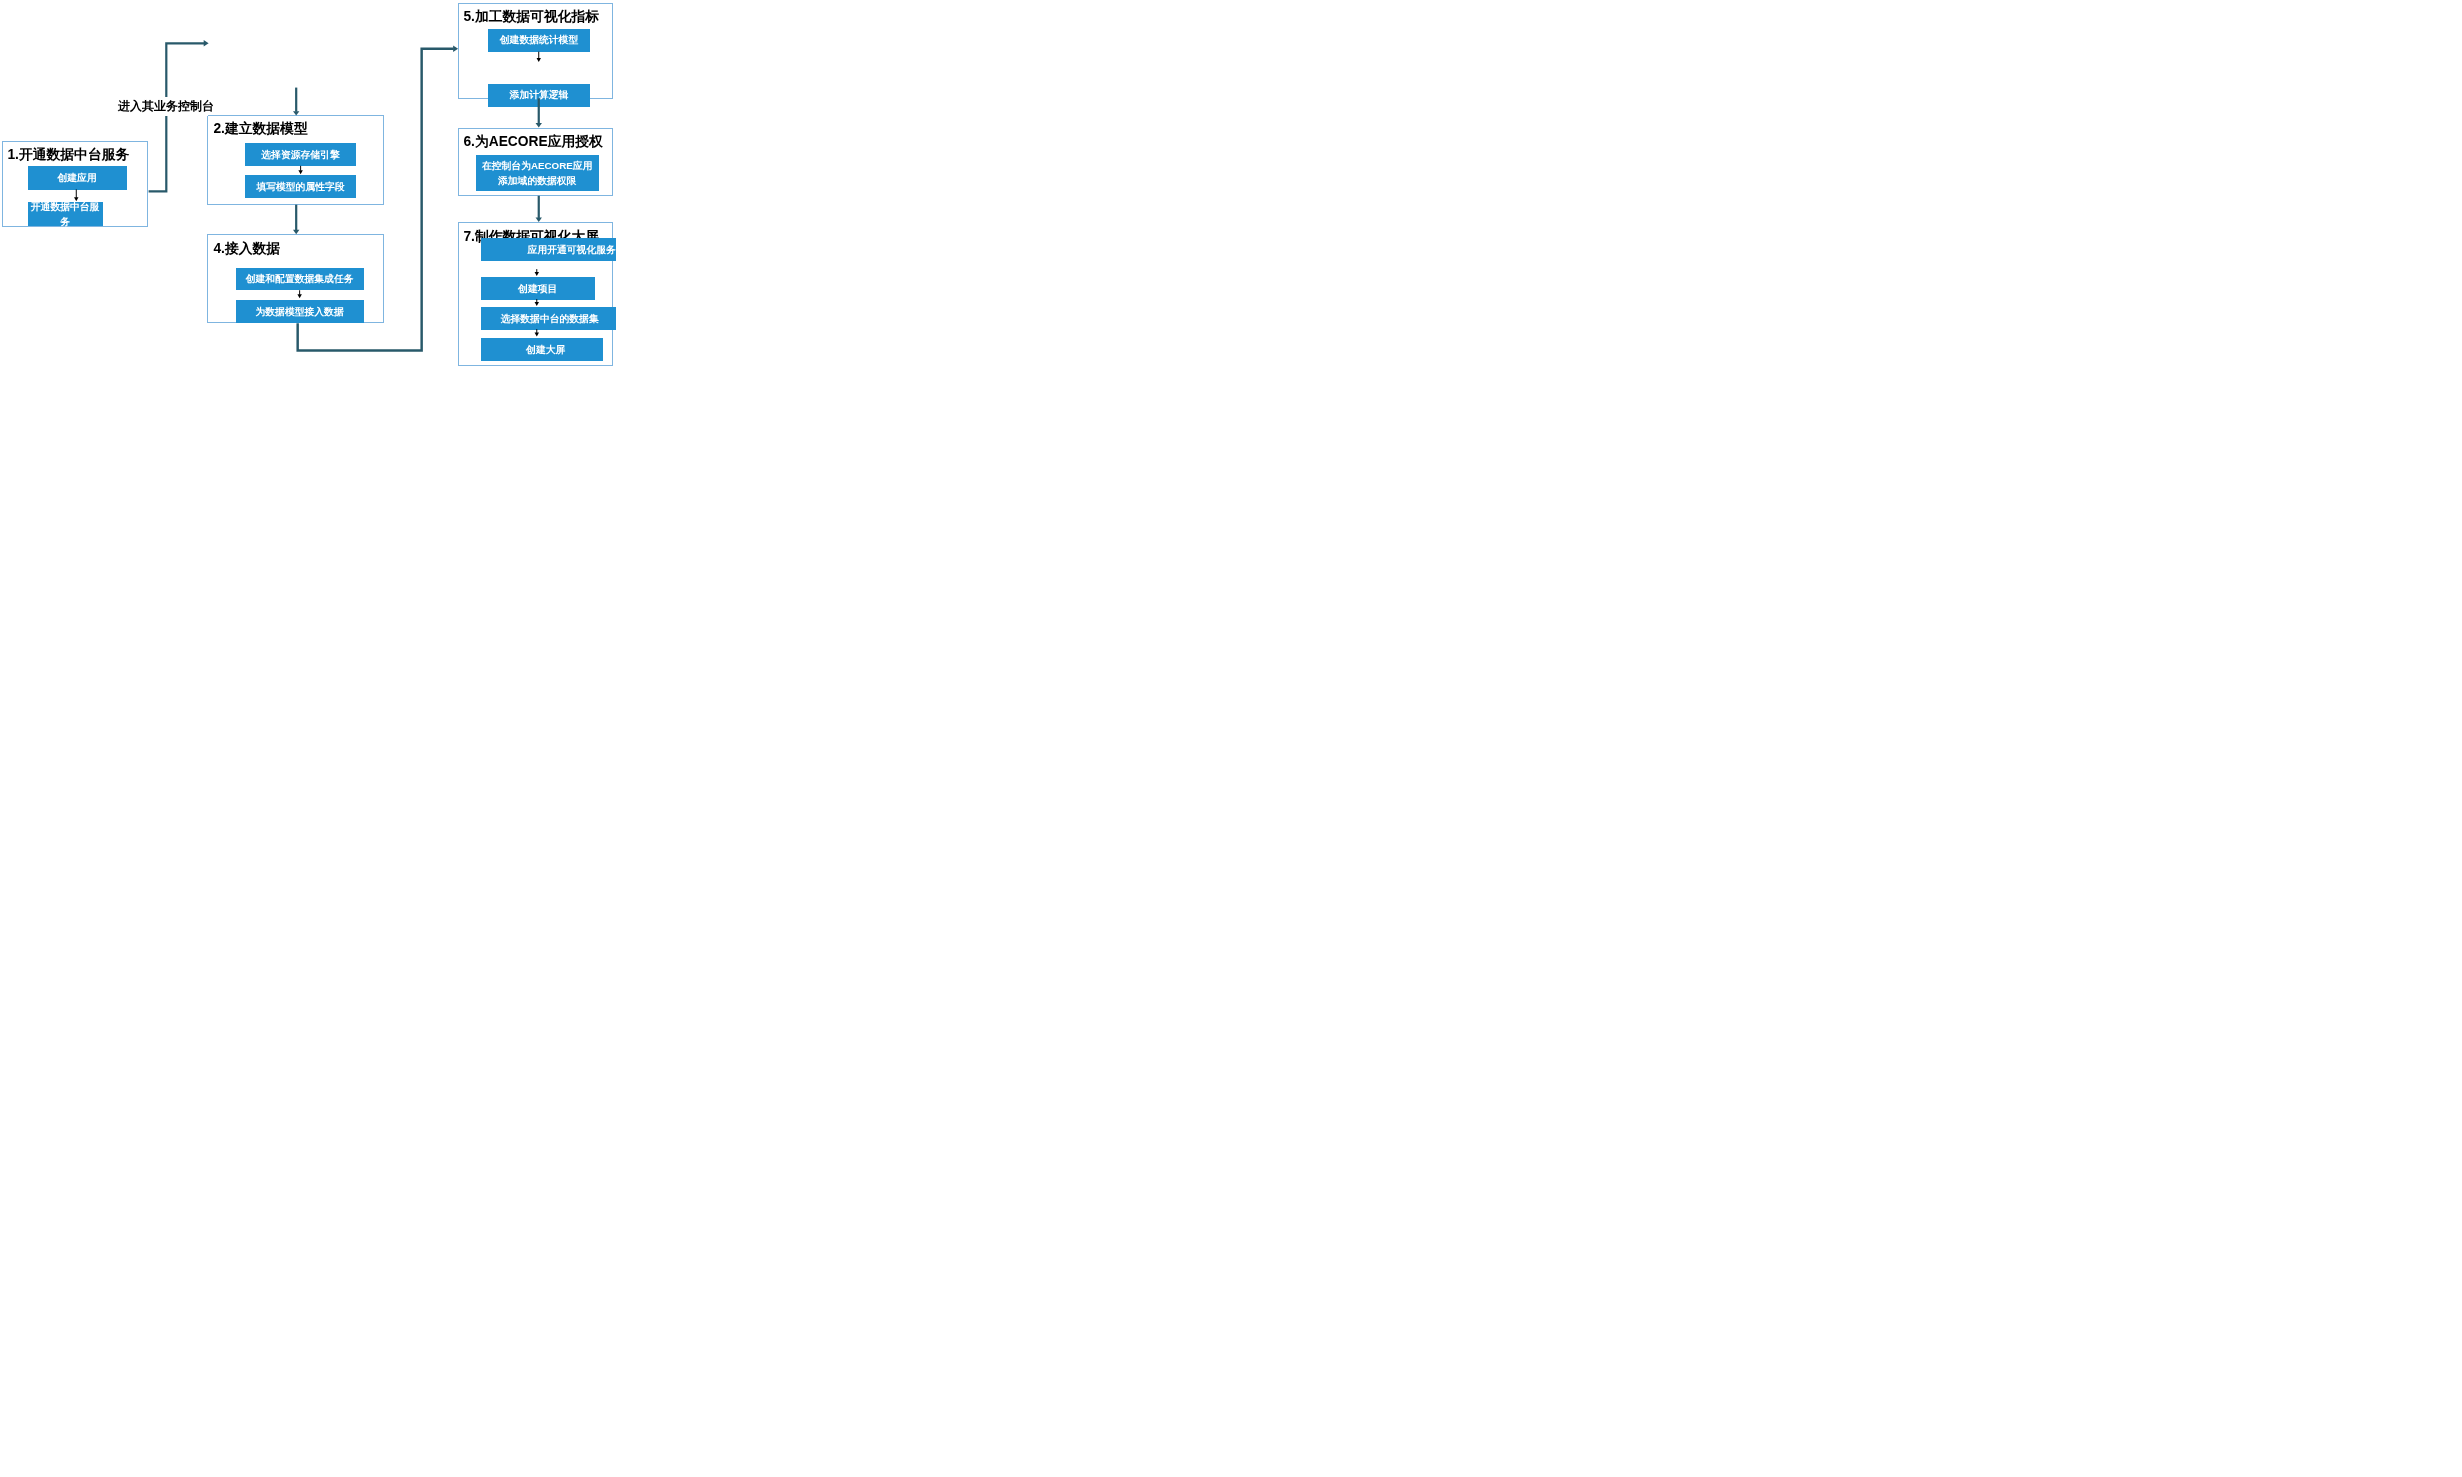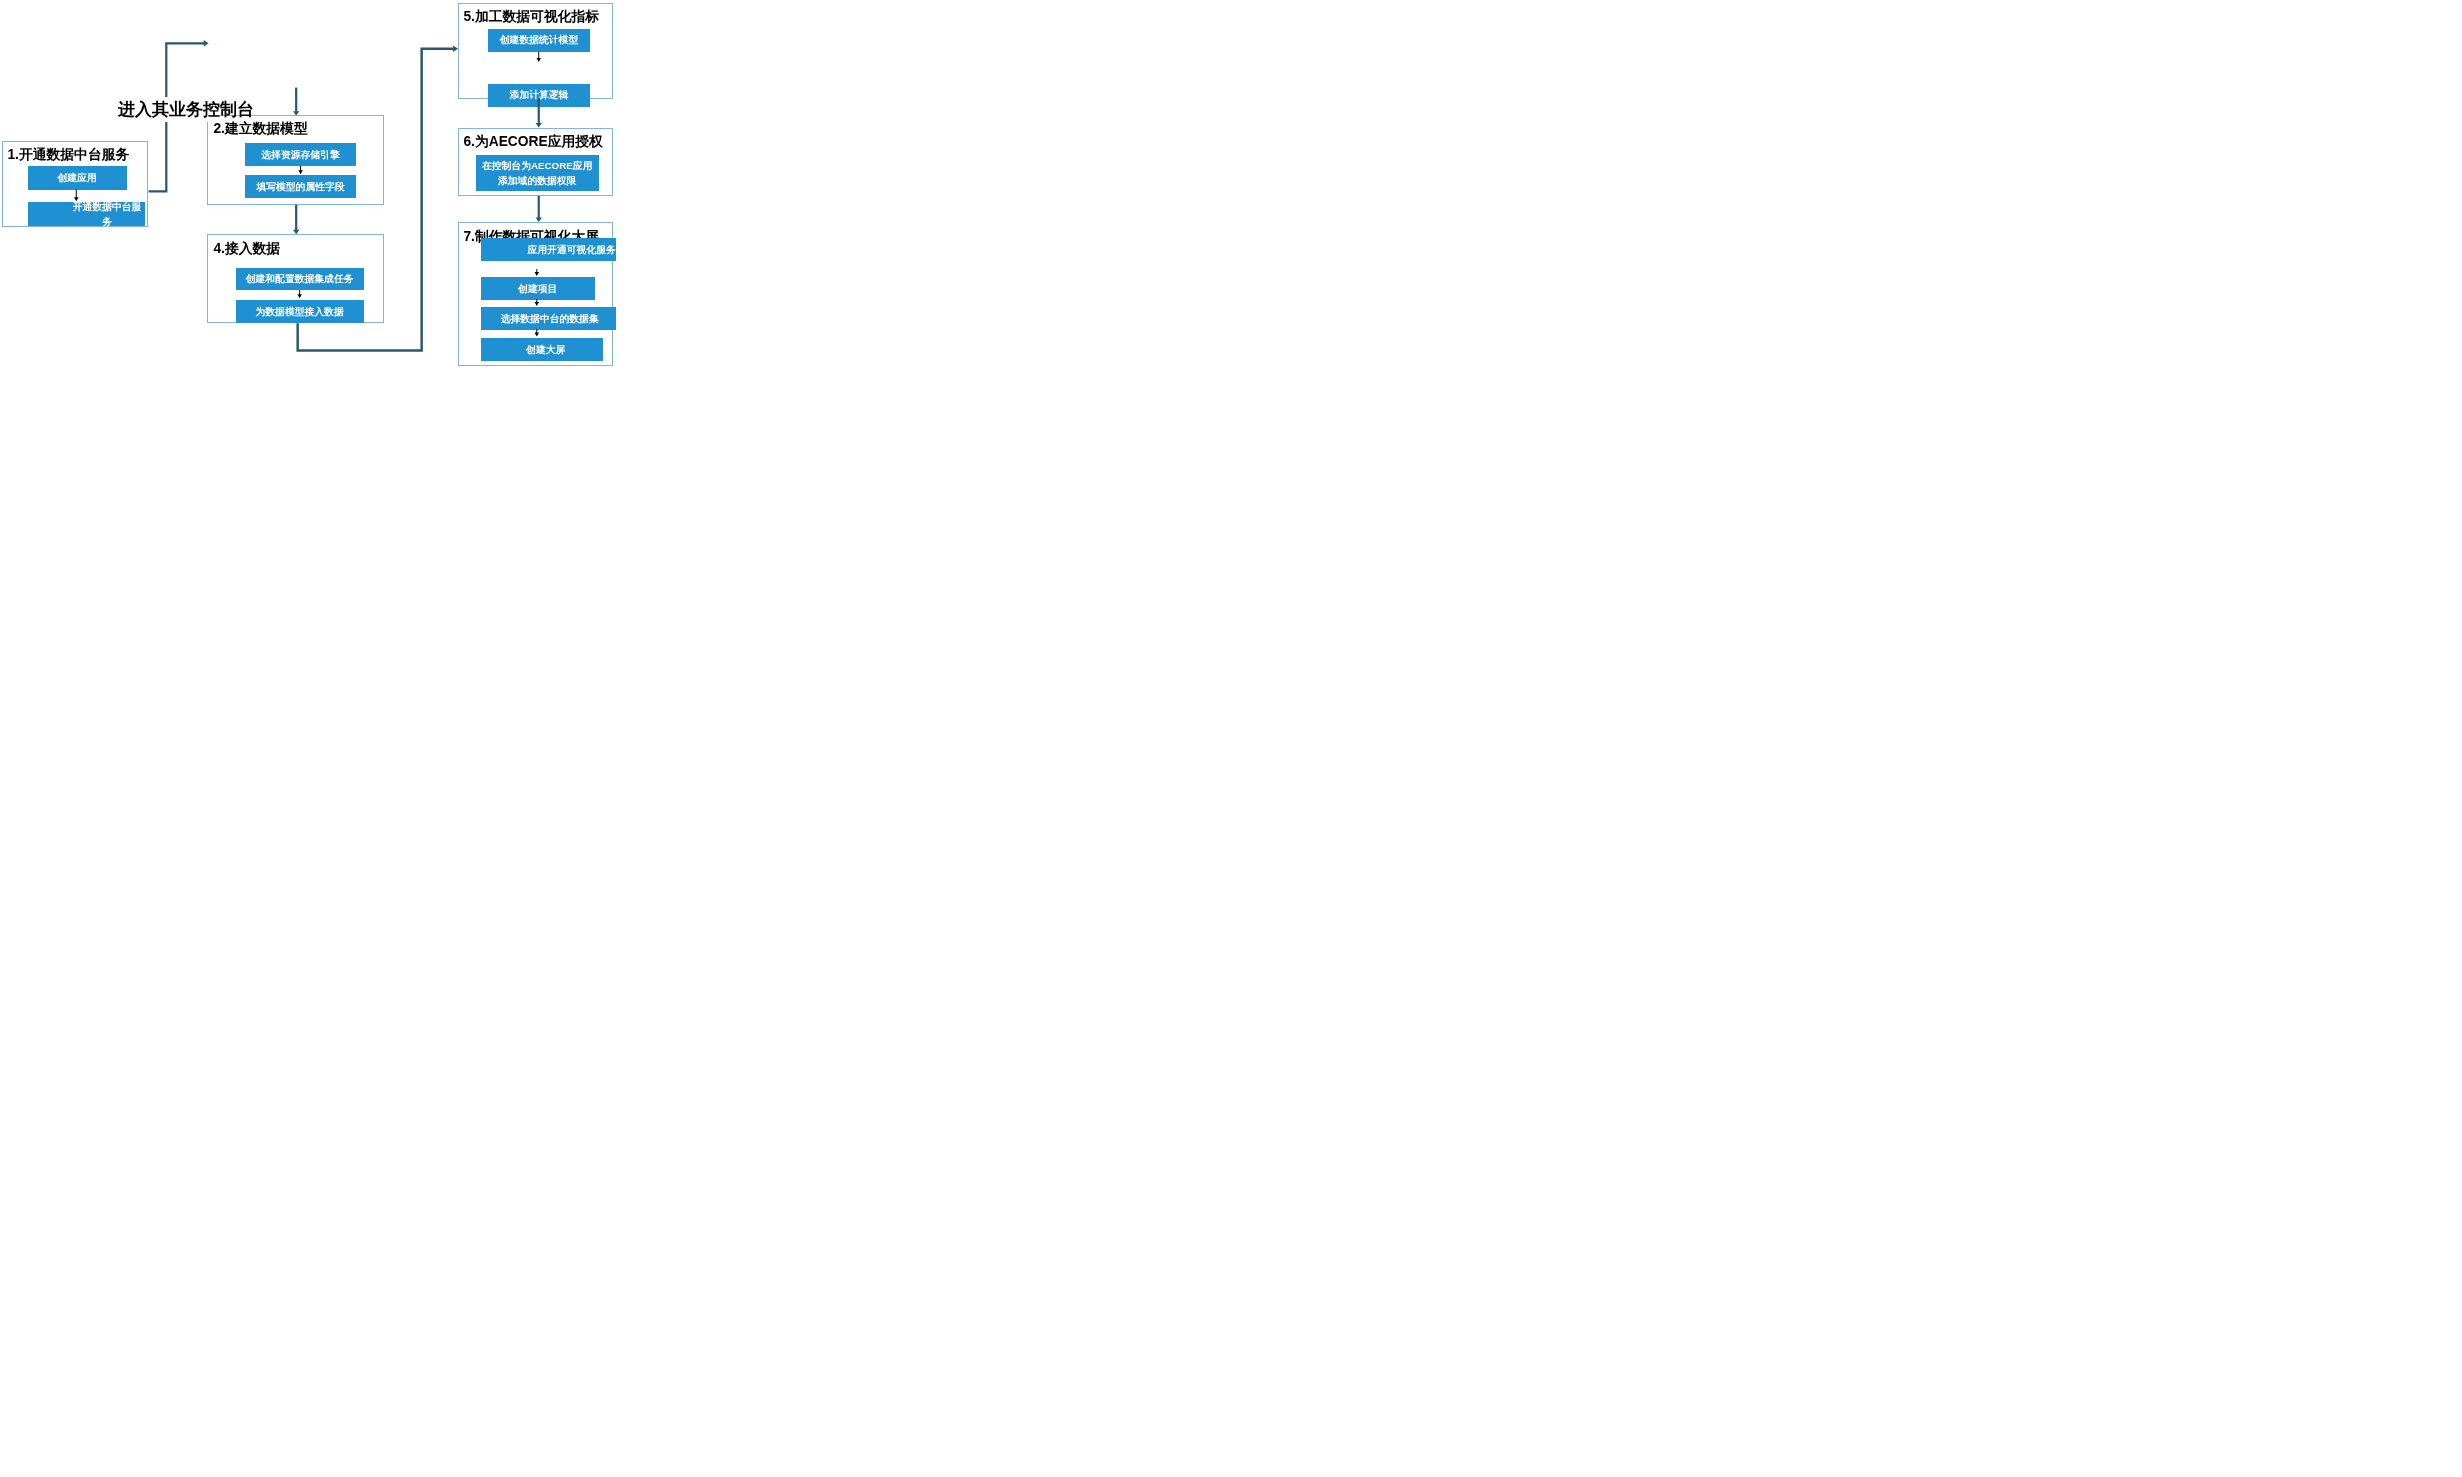--- a/index.html
+++ b/index.html
@@ -11,38 +11,38 @@
     --c-step_text:#ffffff;
     --c-background:#ffffff;
   }
   html,body{margin:0;padding:0;background:var(--c-background);}
   body{font-family:"Liberation Sans","DejaVu Sans",sans-serif;}
   #canvas{position:relative;width:616px;height:369px;background:var(--c-background);overflow:hidden;}
   .group{position:absolute;border:0.5px solid var(--c-box_border);background:var(--c-background);box-sizing:border-box;}
   .group-title{position:absolute;font-size:13.8px;font-weight:bold;color:var(--c-title_text);white-space:nowrap;letter-spacing:0px;}
   .step{position:absolute;background:var(--c-box_fill);color:var(--c-step_text);font-size:9.8px;font-weight:bold;
         display:flex;align-items:center;justify-content:center;text-align:center;white-space:pre-line;line-height:1.55;}
-  #flow-label{position:absolute;left:118px;top:97px;width:90px;font-size:17px;font-weight:bold;color:var(--c-title_text);
+  #flow-label{position:absolute;left:118px;top:97px;width:90px;font-size:12px;font-weight:bold;color:var(--c-title_text);
         background:var(--c-background);text-align:center;white-space:nowrap;padding:1px 0;}
   #wires{position:absolute;left:0;top:0;width:616px;height:369px;pointer-events:none;}
   .teal-line{fill:none;stroke:var(--c-connector);stroke-width:4.5;}
   .teal-line.thick{stroke-width:5;}
   .teal-head{fill:var(--c-connector);stroke:none;}
   .black-line{fill:none;stroke:var(--c-black_arrow);stroke-width:2;}
   .black-head{fill:var(--c-black_arrow);stroke:none;}
 </style>
 </head>
 <body>
 
 <div id="canvas">
 
   <div class="group" style="left:2px;top:141px;width:146px;height:86px;">
     <div class="group-title" style="left:4.4px;top:3.9px;">1.开通数据中台服务</div>
     <div class="step" style="left:24.6px;top:24px;width:99px;height:23.6px;">创建应用</div>
-    <div class="step" style="left:24.6px;top:60px;width:75px;height:23.6px;padding-left:42px;">开通数据中台服务</div>
+    <div class="step" style="left:24.6px;top:60px;width:75px;height:23.6px;">开通数据中台服务</div>
   </div>
 
 
   <div class="group" style="left:207px;top:115px;width:177px;height:90px;">
     <div class="group-title" style="left:5.4px;top:4.4px;">2.建立数据模型</div>
     <div class="step" style="left:37px;top:27px;width:111px;height:23px;">选择资源存储引擎</div>
     <div class="step" style="left:37px;top:59px;width:111px;height:23px;">填写模型的属性字段</div>
   </div>
 
   <div class="group" style="left:207px;top:234px;width:177px;height:89px;">

